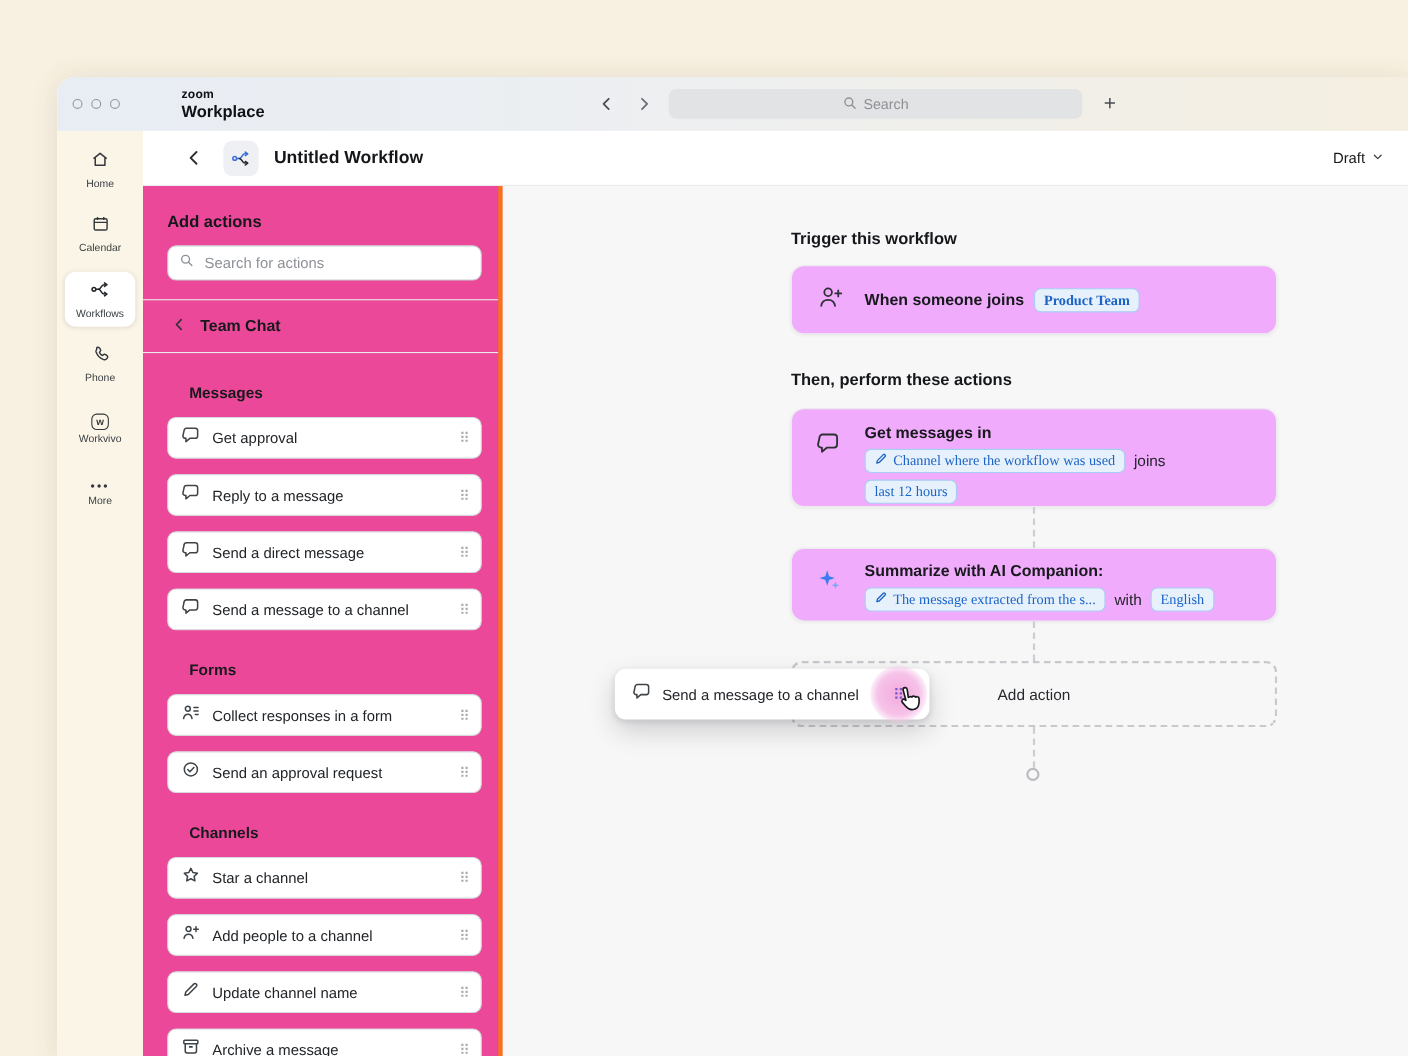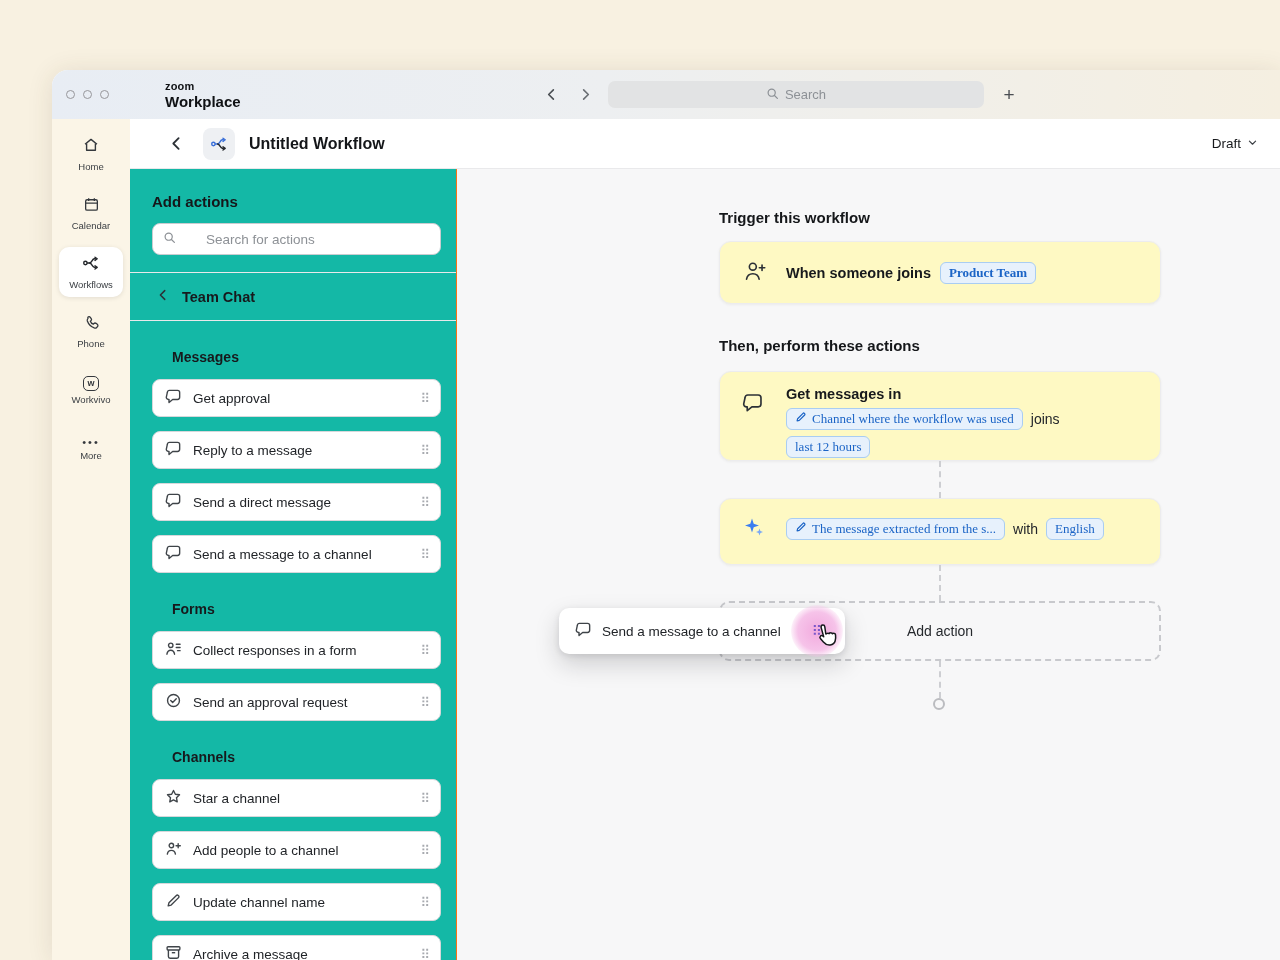--- a/index.html
+++ b/index.html
@@ -44,42 +44,42 @@
   .back-ch{margin-left:38px;cursor:pointer;display:flex;}
   .wf-icon-tile{width:32px;height:32px;border-radius:8px;background:#eef0f3;display:flex;
     align-items:center;justify-content:center;margin-left:18px;}
   .wf-title{margin-left:14px;font-size:16px;font-weight:700;color:#141619;}
   .draft{position:absolute;right:22px;display:flex;align-items:center;gap:6px;font-size:13.5px;
     color:#17191c;cursor:pointer;}
 
   .body-row{flex:1;display:flex;min-height:0;}
 
   
-  .panel{flex:0 0 327px;background:#14b8a6;border-right:1px solid #f97316;
+  .panel{flex:0 0 327px;background:#ec4899;border-right:4px solid #f97316;
     padding:24px 15px 0 22px;overflow:hidden;}
   .panel-heading{font-size:15px;font-weight:700;color:#15171a;}
   .panel-search{margin-top:13px;height:32px;border:1px solid #c9ccd0;border-radius:8px;
     display:flex;align-items:center;padding:0 10px;gap:8px;background:#fff;}
   .panel-search input{border:none;outline:none;flex:1;font-size:13.5px;color:#2a2d31;
-    background:transparent;font-family:inherit;margin-left:20px;}
+    background:transparent;font-family:inherit;}
   .panel-search input::placeholder{color:#8d9196;}
   .divider{height:1px;background:#e9e9eb;margin:17px -15px 0 -22px;}
   .teamchat{height:47px;display:flex;align-items:center;gap:12px;padding-left:4px;
     font-size:14.5px;font-weight:600;color:#17191c;cursor:pointer;}
   .divider.tight{margin-top:0;}
   .sec-heading{margin-top:28px;font-size:14px;font-weight:700;color:#17191c;padding-left:20px;}
   .action-item{margin-top:14px;height:38px;border:1px solid #d6d8db;border-radius:8px;
     display:flex;align-items:center;padding:0 10px 0 12px;gap:11px;background:#fff;cursor:grab;}
   .action-item .lbl{flex:1;font-size:13.5px;color:#212428;white-space:nowrap;overflow:hidden;}
   .handle{color:#a7aaaf;font-size:13px;line-height:1;cursor:grab;}
 
   
   .canvas{flex:1;background:#f7f7f8;position:relative;min-width:0;}
   .cv-heading{position:absolute;font-size:15px;font-weight:700;color:#15171a;}
-  .card{position:absolute;background:#fef9c3;border:1px solid #ececee;border-radius:12px;
+  .card{position:absolute;background:#f0abfc;border:1px solid #ececee;border-radius:12px;
     box-shadow:0 1px 3px rgba(17,20,24,.05);}
   .chip{display:inline-flex;align-items:center;gap:5px;height:22px;padding:0 8px;background:#e7f1fc;
     border:1px solid #a9cdf2;border-radius:6px;color:#1b64c6;font-size:13px;white-space:nowrap;cursor:pointer;font-family:Liberation Serif, serif;}
   .plain{font-size:14px;color:#23262a;}
   .trigger-card{left:262px;top:72px;width:442px;height:63px;display:flex;align-items:center;
     padding-left:22px;gap:18px;}
   .trigger-text{font-size:14.5px;font-weight:600;color:#17191c;display:flex;align-items:center;gap:9px;}
   .card-a{left:262px;top:202px;width:442px;height:90px;padding:14px 18px 0 66px;}
   .card-b{left:262px;top:329px;width:442px;height:67px;padding:13px 18px 0 66px;}
   .card-icon{position:absolute;left:22px;}
@@ -355,20 +355,21 @@
             </div>
           </div>
 
           <div class="dash" style="top:292px;height:37px;"></div>
 
           <div class="card card-b">
             <span class="card-icon" style="top:16px;"><svg width="24" height="24" viewBox="0 0 24 24">
                   <path d="M10 3.5 11.7 8.8 17 10.5 11.7 12.2 10 17.5 8.3 12.2 3 10.5 8.3 8.8Z" fill="#3b7df0"></path>
                   <path d="m17.5 13.5.9 2.6 2.6.9-2.6.9-.9 2.6-.9-2.6-2.6-.9 2.6-.9z" fill="#7aa8f5"></path>
                 </svg></span>
+            <div class="card-title">Summarize with AI Companion:</div>
             <div class="chip-line">
               <span class="chip">
                 <span><svg width="12" height="12" viewBox="0 0 16 16" fill="none" stroke="#1b64c6" stroke-width="1.6" stroke-linejoin="round">
                       <path d="m2.8 13.2.7-2.9 7.2-7.2a1.3 1.3 0 0 1 1.8 0l.4.4a1.3 1.3 0 0 1 0 1.8l-7.2 7.2z"></path>
                     </svg></span>
                 <span>The message extracted from the s...</span>
               </span>
               <span class="plain">with</span>
               <span class="chip">
                   <span>English</span>

